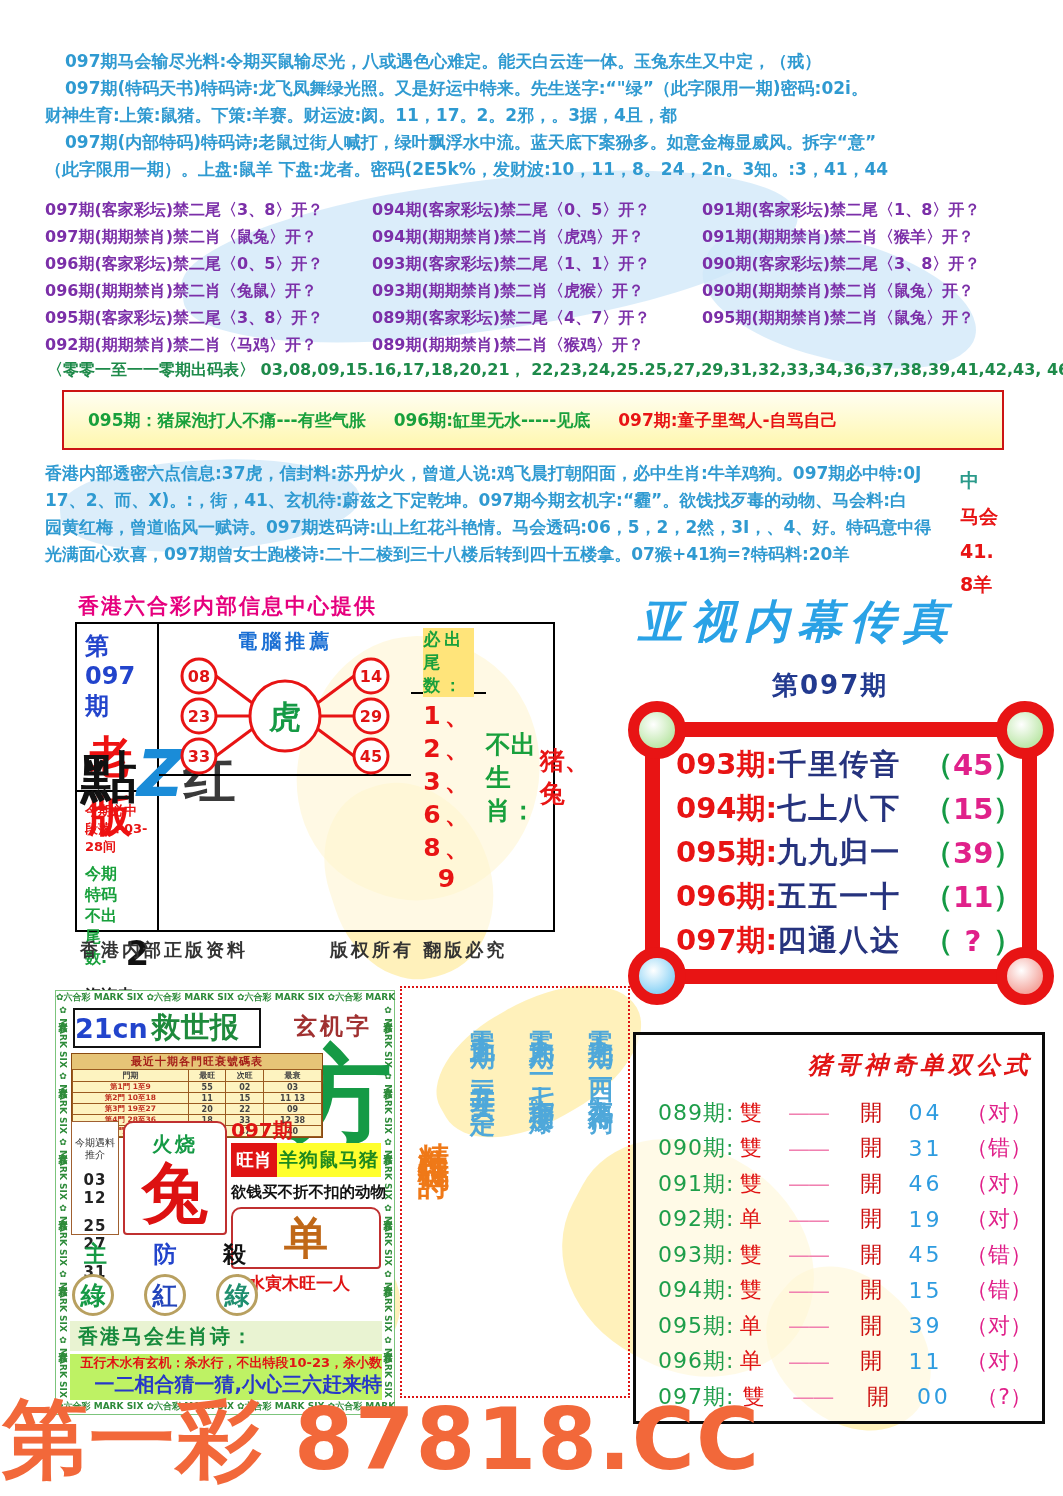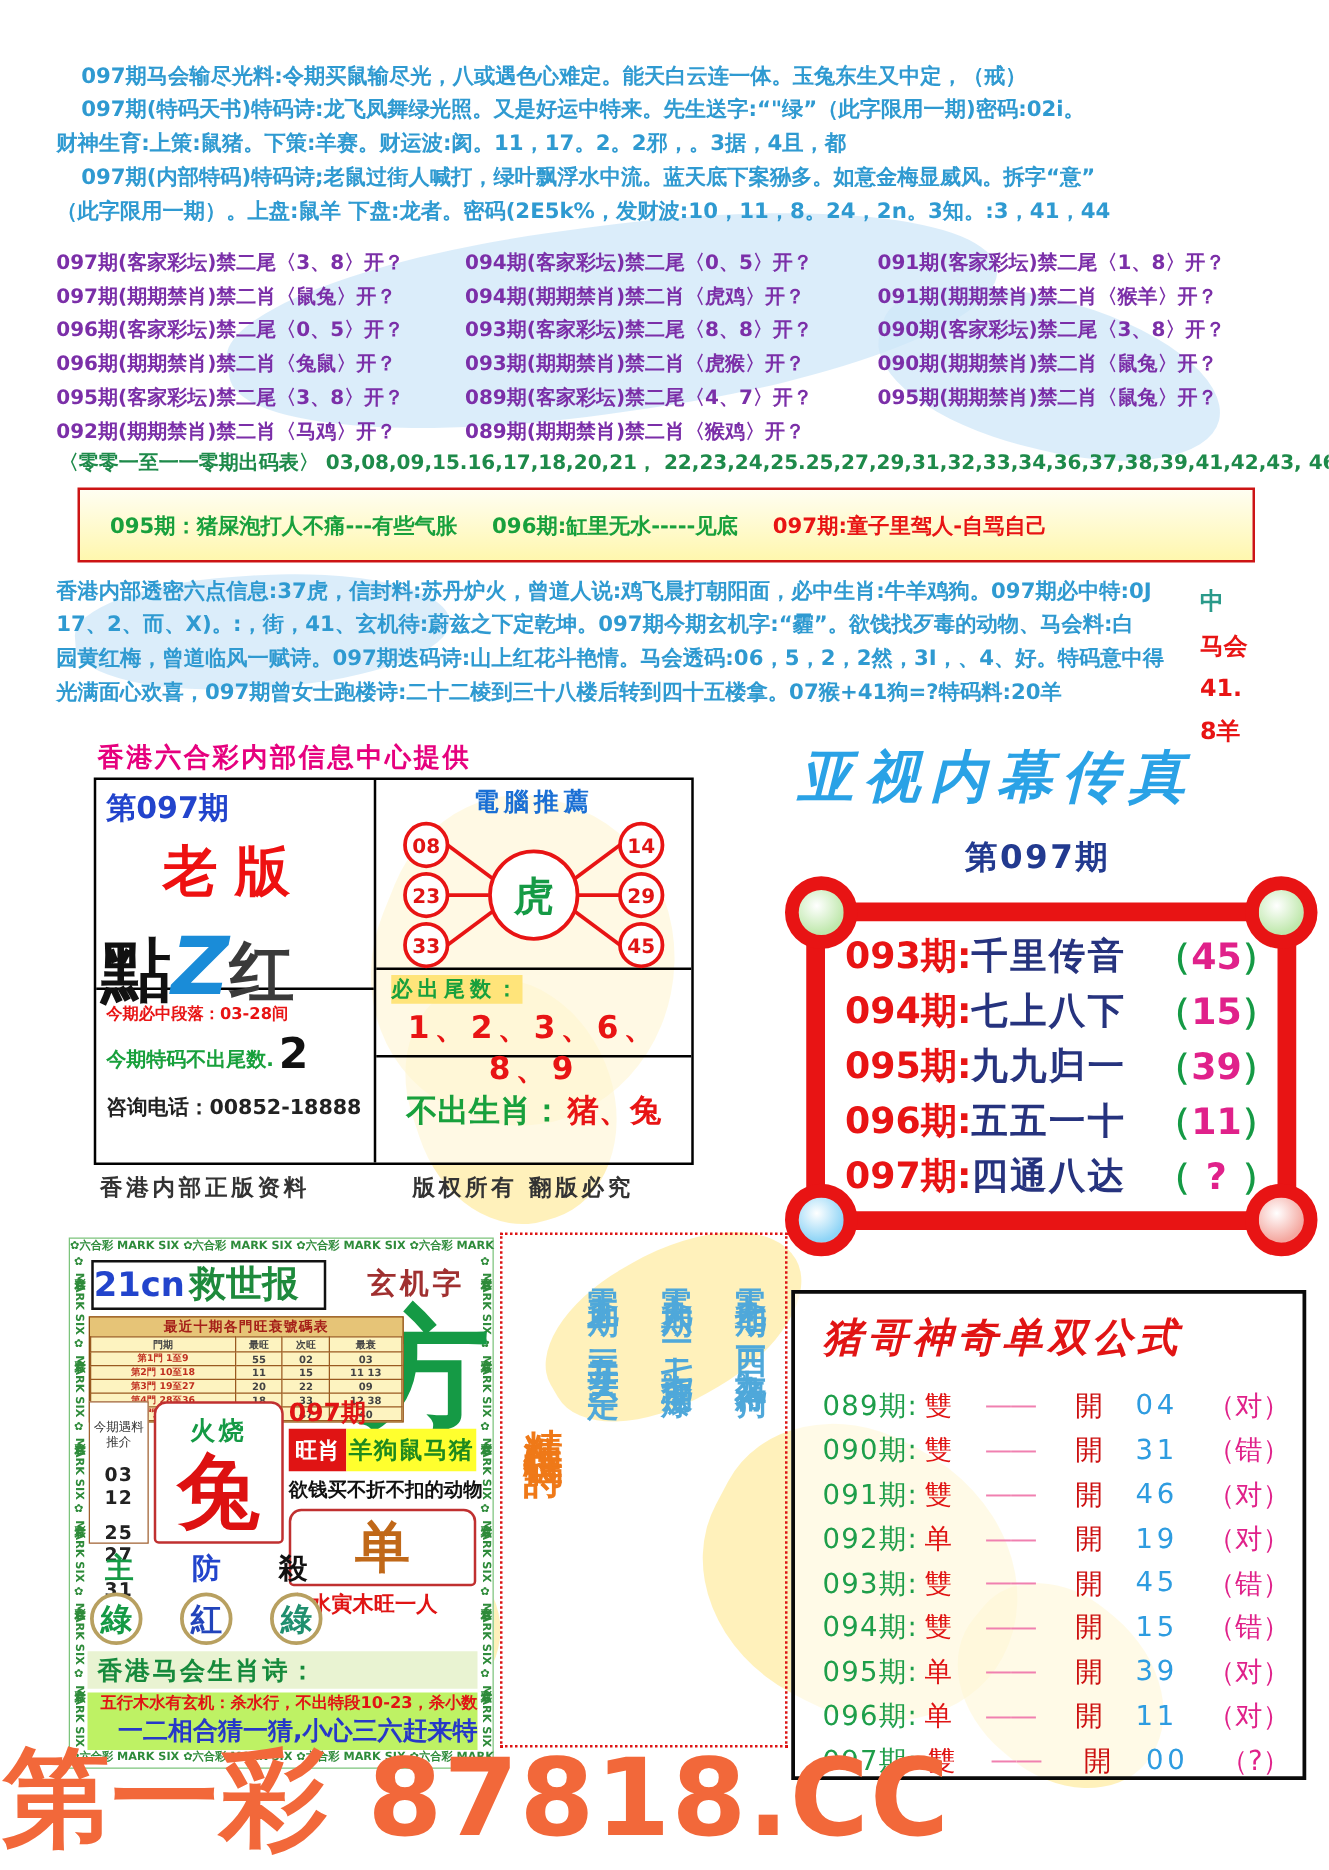--- a/index.html
+++ b/index.html
@@ -36,21 +36,21 @@
   .lcol .oldv{font-size:44px;font-weight:900;color:#ee1111;letter-spacing:14px;text-align:center;margin-top:6px}
   .lcol .dzh{position:absolute;left:4px;top:118px;white-space:nowrap;line-height:1}
   .dzh .dian{font-size:56px;font-weight:900;color:#111}
   .dzh .zz{font-size:64px;font-weight:900;font-style:italic;color:#1a8cd8}
   .dzh .hong{font-size:52px;font-weight:900;color:#3a3a3a}
   .lcol .lbot{flex:1;padding:10px 8px;font-weight:700}
   .lbot .range{color:#e81414;font-size:13px}
   .lbot .tailline{margin-top:8px;color:#18a03c;font-size:16px;display:flex;align-items:flex-end;gap:4px}
   .lbot .tailval{color:#111;font-size:34px;line-height:.9;font-weight:600}
   .lbot .phone{margin-top:16px;color:#222;font-size:16.5px;font-weight:600}
-  .infobox .rcol{flex:1;display:flex;flex-direction:column}
+  .infobox .rcol{flex:1;display:flex;}
   .rcol .circles{height:152px;border-bottom:2px solid #000;position:relative;text-align:center}
   .rcol .ctitle{font-size:20px;font-weight:800;color:#1a6fd4;letter-spacing:4px;padding-top:4px}
   .rcol .tails{height:70px;border-bottom:2px solid #000;padding:4px 12px}
   .tails .tlabel{display:inline-block;background:#ffe47a;color:#18a03c;font-weight:800;font-size:17px;letter-spacing:4px}
   .tails .tvals{color:#e81414;font-weight:800;font-size:25px;letter-spacing:4px;text-align:center;margin-top:2px}
   .rcol .nozod{flex:1;display:flex;align-items:center;justify-content:center;font-size:25px;font-weight:800;gap:4px}
   .caption{z-index:2;font-size:18px;font-weight:600;color:#333;letter-spacing:3px;white-space:nowrap}
   
   .asia-title{z-index:2;font-size:45px;font-weight:900;font-style:italic;color:#2aa2e6;letter-spacing:8px;white-space:nowrap}
   .asia-period{z-index:2;font-size:26px;font-weight:700;color:#223a8f;letter-spacing:2px}
@@ -64,21 +64,21 @@
   .ball-green{background:radial-gradient(circle at 40% 35%,#fff,#bfe8ac 70%)}
   .ball-blue{background:radial-gradient(circle at 40% 35%,#fff,#8ed4f6 70%)}
   .ball-pink{background:radial-gradient(circle at 40% 35%,#fff,#f4a8a0 70%)}
   
   .poembox{z-index:2;border:2px dotted #dd1414;display:flex;flex-direction:row-reverse;
            justify-content:space-evenly;padding-top:22px}
   .poembox .pcol{writing-mode:vertical-rl;font-size:25px;font-weight:600;color:#4fa8da;letter-spacing:5px;white-space:nowrap}
   .poembox .plabel{writing-mode:vertical-rl;font-size:31px;font-weight:900;color:#ef7918;letter-spacing:6px;padding-top:108px;white-space:nowrap}
   
   .pigbox{z-index:2;border:3px solid #0a0a0a;background:rgba(255,255,255,.65);padding:14px 10px 0 22px}
-  .pigbox .ptitle{text-align:left;font-size:32px;font-weight:900;font-style:italic;color:#e11414;letter-spacing:4px;margin-bottom:14px}
+  .pigbox .ptitle{text-align:right;font-size:24px;font-weight:900;font-style:italic;color:#e11414;letter-spacing:4px;margin-bottom:14px}
   .pigbox .prow{display:flex;align-items:center;height:35.5px;font-size:22px;font-weight:400;white-space:nowrap}
   .prow .pp{color:#1e9e4a;width:88px;letter-spacing:1px}
   .prow .pb{color:#e01414;width:52px}
   .prow .pd{color:#f080b0;width:78px;letter-spacing:-2px}
   .prow .pk{color:#cc1010;width:52px}
   .prow .pn{color:#2e9ce0;width:62px;letter-spacing:3px}
   .prow .pr{color:#e0218a}
   
   .savior{z-index:2;background:#fff;border:1px solid #7cc47c}
   .strip{position:absolute;color:#2e8b3a;font-size:9px;font-weight:700;overflow:hidden;white-space:nowrap;line-height:13px}
@@ -148,21 +148,21 @@
 
 <div class="forbidden abs" style="left:45px;top:200px">
 
 <div>097期(客家彩坛)禁二尾〈3、8〉开？</div>
     <div>094期(客家彩坛)禁二尾〈0、5〉开？</div>
     <div>091期(客家彩坛)禁二尾〈1、8〉开？</div>
     <div>097期(期期禁肖)禁二肖〈鼠兔〉开？</div>
     <div>094期(期期禁肖)禁二肖〈虎鸡〉开？</div>
     <div>091期(期期禁肖)禁二肖〈猴羊〉开？</div>
     <div>096期(客家彩坛)禁二尾〈0、5〉开？</div>
-    <div>093期(客家彩坛)禁二尾〈8、8〉开？</div>
+    <div>093期(客家彩坛)禁二尾〈1、1〉开？</div>
     <div>090期(客家彩坛)禁二尾〈3、8〉开？</div>
     <div>096期(期期禁肖)禁二肖〈兔鼠〉开？</div>
     <div>093期(期期禁肖)禁二肖〈虎猴〉开？</div>
     <div>090期(期期禁肖)禁二肖〈鼠兔〉开？</div>
     <div>095期(客家彩坛)禁二尾〈3、8〉开？</div>
     <div>089期(客家彩坛)禁二尾〈4、7〉开？</div>
     <div>095期(期期禁肖)禁二肖〈鼠兔〉开？</div>
     <div>092期(期期禁肖)禁二肖〈马鸡〉开？</div>
     <div>089期(期期禁肖)禁二肖〈猴鸡〉开？</div>
   </div>

